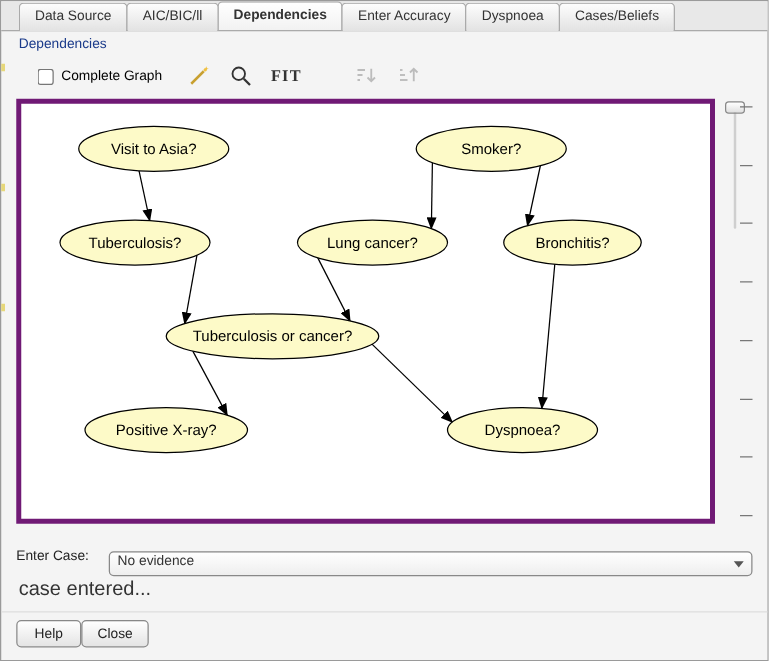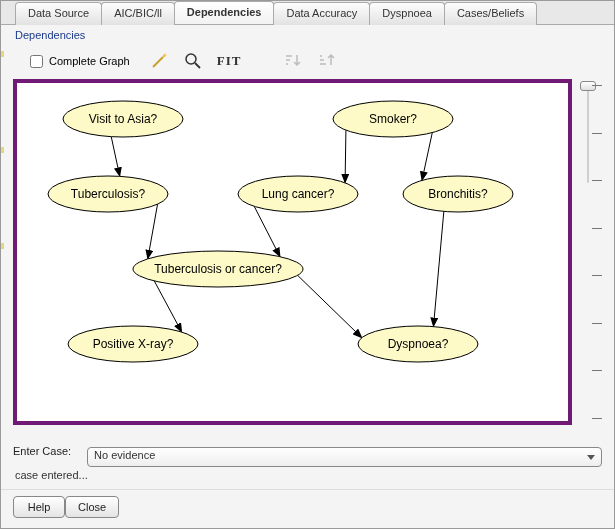--- a/index.html
+++ b/index.html
@@ -35,40 +35,40 @@
   .slider-rail { position: absolute; left: 1px; top: 0; width: 2px; height: 100%; background: #cfcfcf; border-radius: 2px; }
   .slider-thumb { position: absolute; left: -6px; top: -2px; width: 16px; height: 10px; border: 1px solid #888; border-radius: 3px; background: linear-gradient(to bottom,#fff,#e0e0e0); }
   .tick-col { position: absolute; top: 0; bottom: 0; right: 0; width: 14px; display: flex; flex-direction: column; justify-content: space-between; padding: 6px 0; }
   .tick { width: 10px; height: 1px; border-top: 1px solid #777; align-self: flex-end; }
 
   .bottom-panel { padding: 4px 12px 2px 12px; }
   .enter-row { display: flex; align-items: center; gap: 16px; }
   .enter-row label { color: #222; }
   .case-select { flex: 1; height: 20px; border: 1px solid #888; border-radius: 4px; padding: 1px 18px 1px 6px; background: linear-gradient(to bottom,#fff,#eee); position: relative; font-size: 11px; color: #333; margin-top: 12px; }
   .case-select::after { content: ""; position: absolute; right: 6px; top: 7px; width: 0; height: 0; border-left: 4px solid transparent; border-right: 4px solid transparent; border-top: 5px solid #555; }
-  .status-line { color: #333; padding: 2px 0 6px 2px; font-size: 11px; }
+  .status-line { color: #333; padding: 2px 0 6px 2px; font-size: 16px; }
 
   .footer { display: flex; justify-content: flex-start; padding: 6px 12px 10px 12px; border-top: 1px solid #ddd; }
   .btn { min-width: 52px; padding: 4px 12px; border: 1px solid #888; border-radius: 4px; background: linear-gradient(to bottom,#fff,#e4e4e4); font-size: 11px; color: #222; cursor: default; }
 
   
   .left-bumps { position: absolute; left: 0; top: 50px; bottom: 50px; width: 3px; pointer-events: none; }
   .left-bumps span { display: block; width: 3px; height: 6px; background: #e6d77a; margin-bottom: 90px; }
 </style>
 </head>
 <body>
 
 <div class="window">
 
 
   <div class="tabs">
     <div class="tab">Data Source</div>
     <div class="tab">AIC/BIC/ll</div>
     <div class="tab active">Dependencies</div>
-    <div class="tab">Data Accuracy</div>
+    <div class="tab">Enter Accuracy</div>
     <div class="tab">Dyspnoea</div>
     <div class="tab">Cases/Beliefs</div>
   </div>
 
   <div class="group-label">Dependencies</div>
 
   <div class="toolbar">
     <label class="cg-wrap">
       <input type="checkbox" style="">
       <span>Complete Graph</span>

